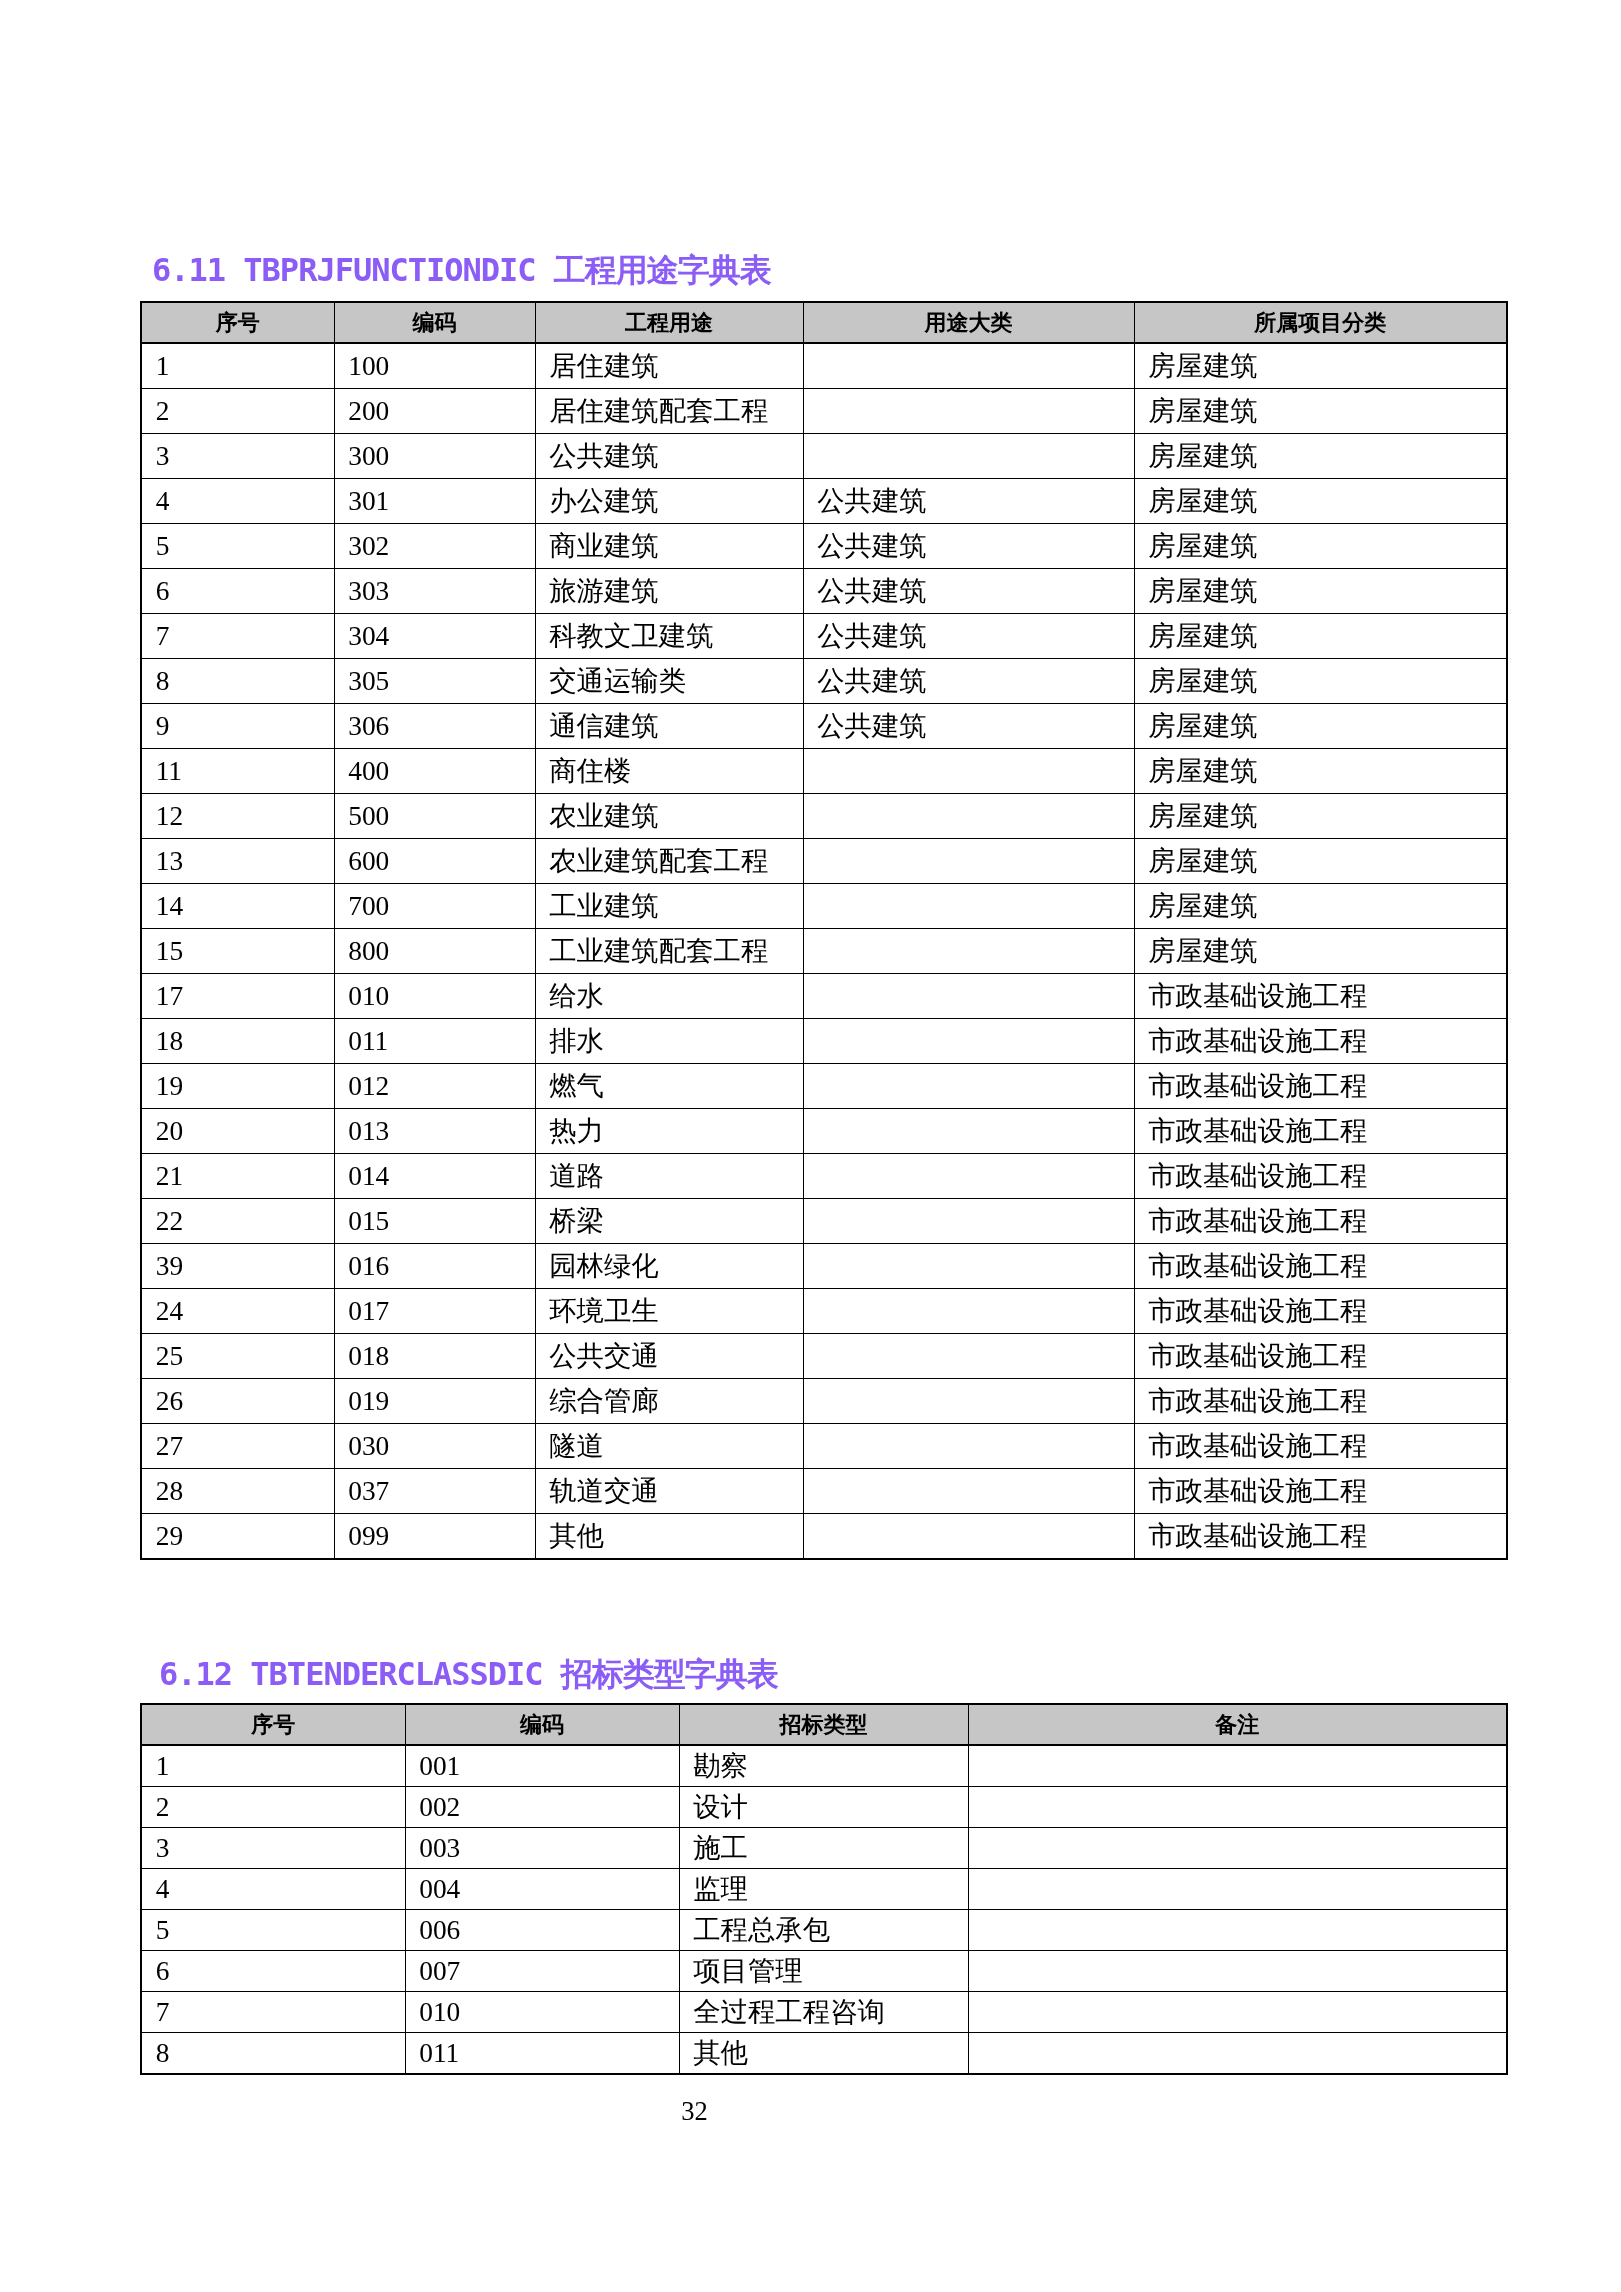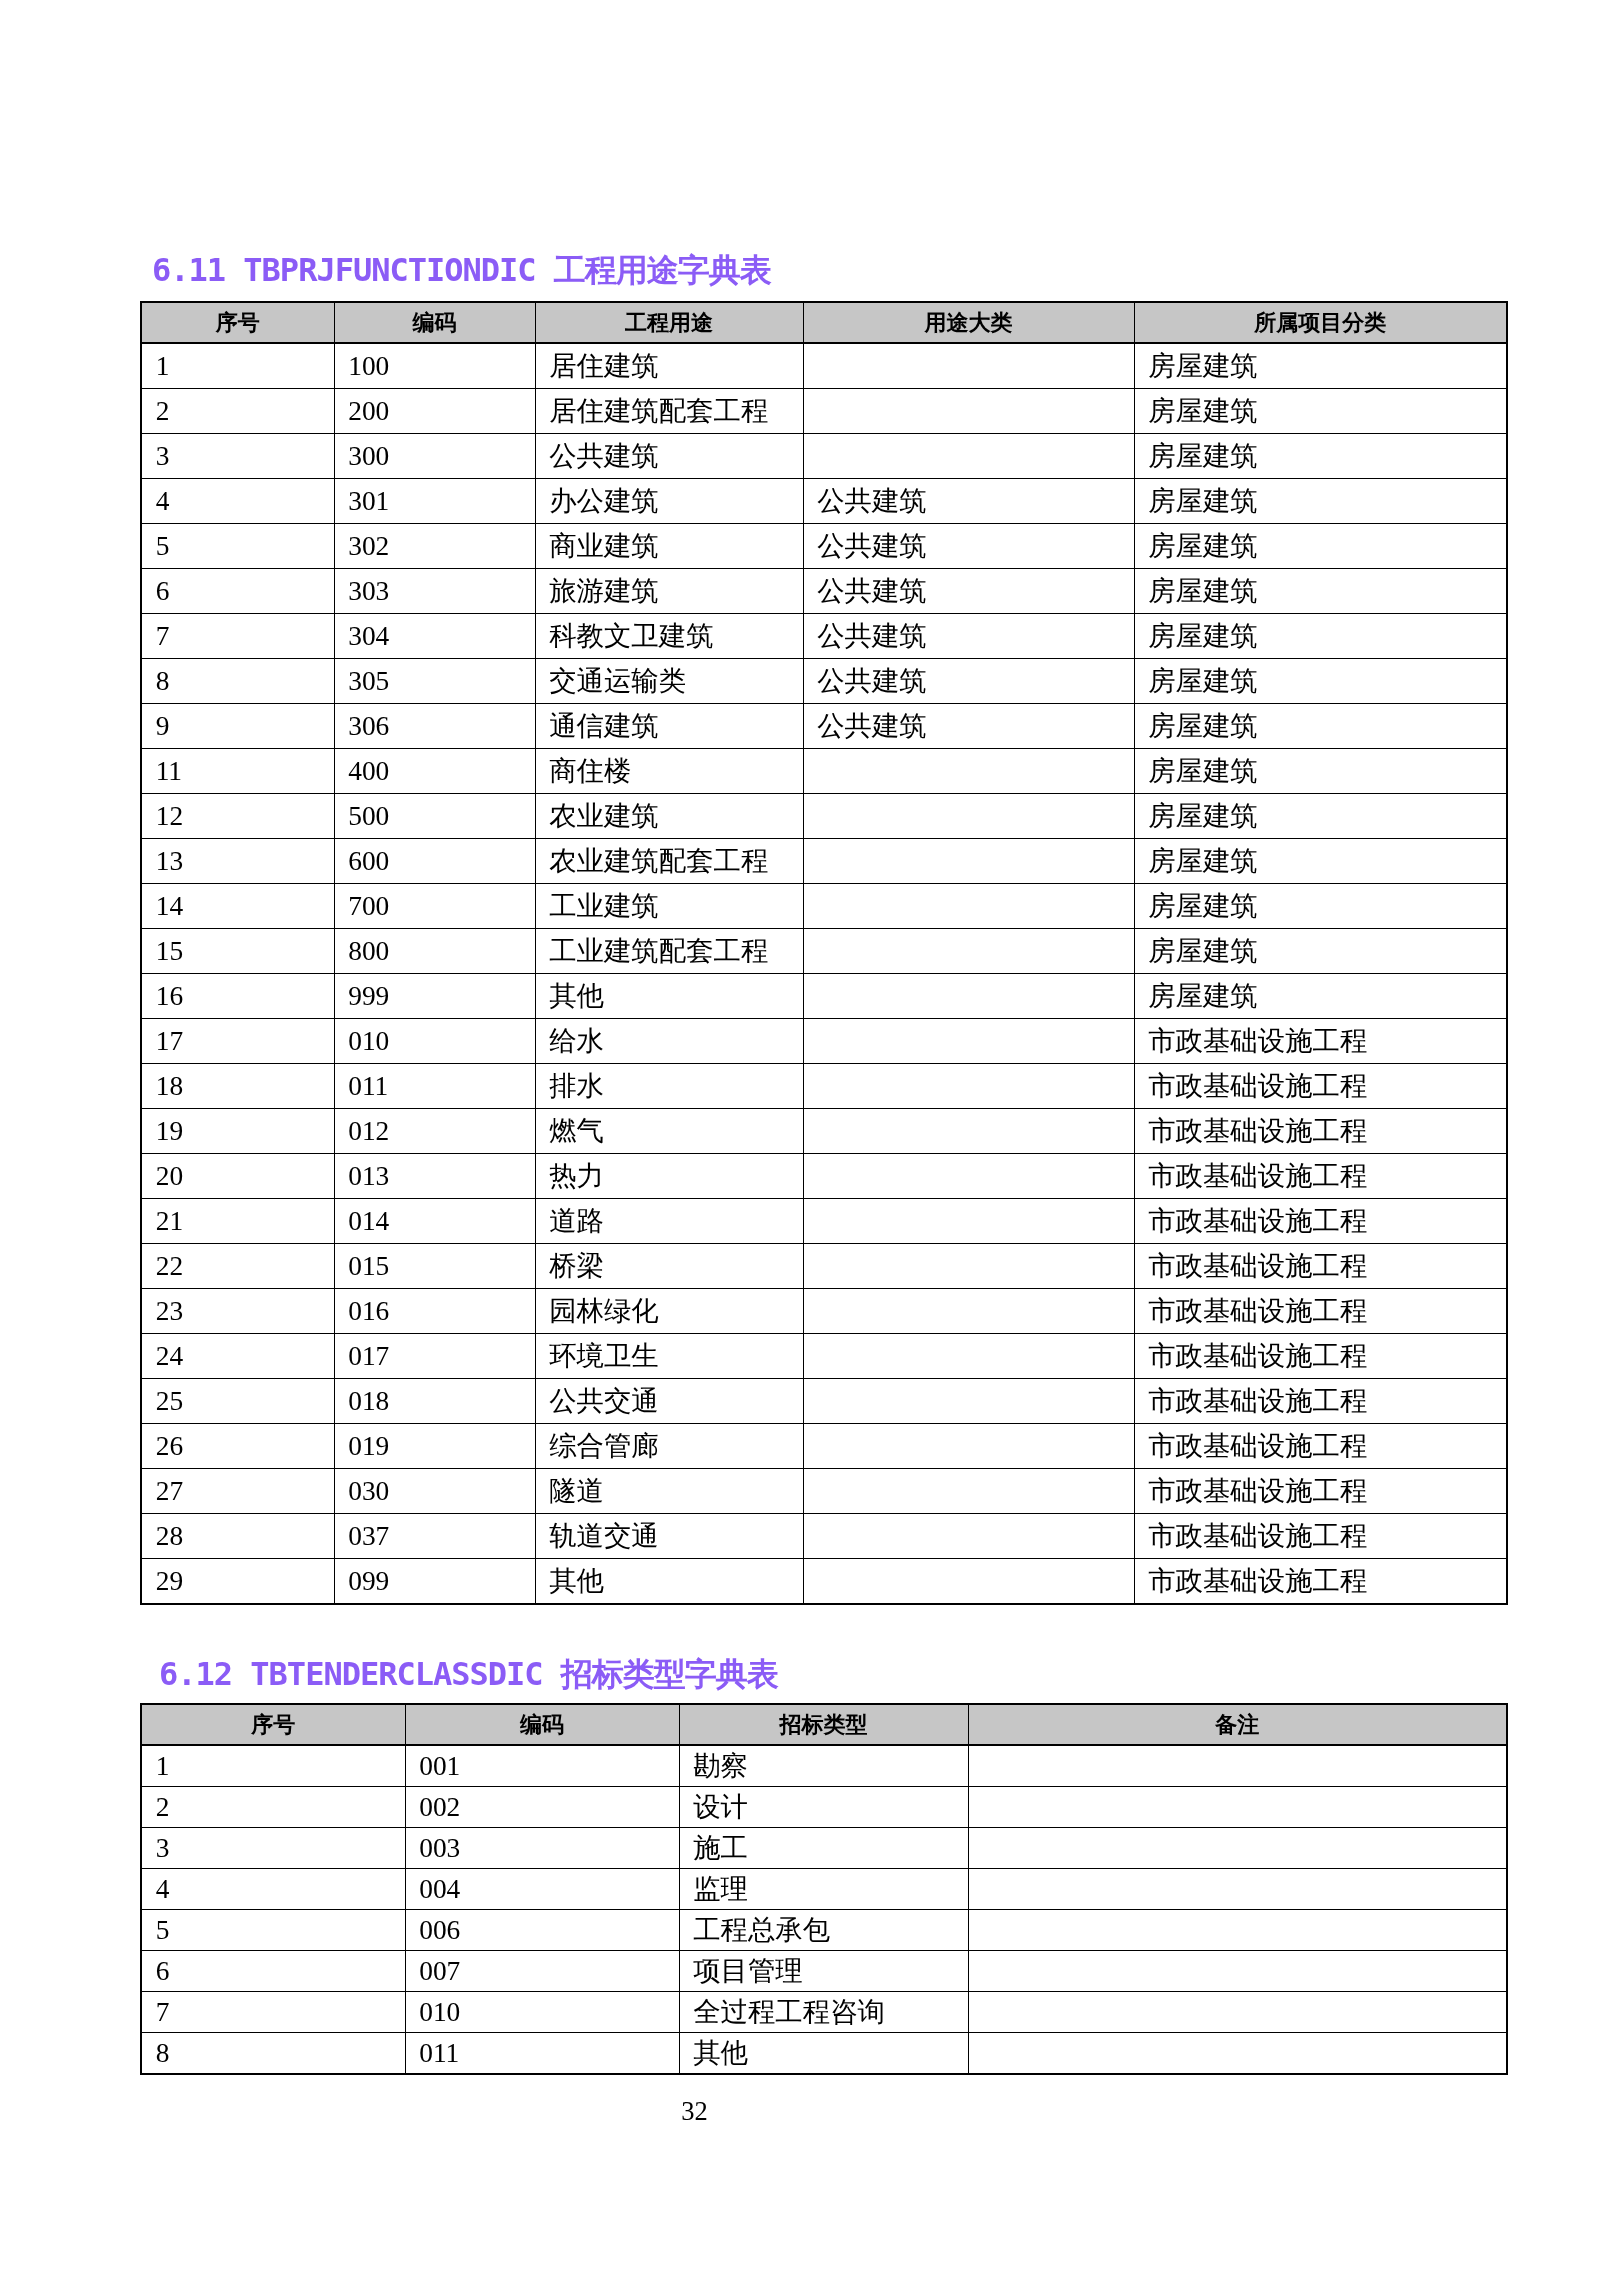--- a/index.html
+++ b/index.html
@@ -186,27 +186,20 @@
         <td>房屋建筑</td>
       </tr>
       <tr>
         <td>15</td>
         <td>800</td>
         <td>工业建筑配套工程</td>
         <td></td>
         <td>房屋建筑</td>
       </tr>
       <tr>
-        <td>16</td>
-        <td>999</td>
-        <td>其他</td>
-        <td></td>
-        <td>房屋建筑</td>
-      </tr>
-      <tr>
         <td>17</td>
         <td>010</td>
         <td>给水</td>
         <td></td>
         <td>市政基础设施工程</td>
       </tr>
       <tr>
         <td>18</td>
         <td>011</td>
         <td>排水</td>
@@ -235,21 +228,21 @@
         <td>市政基础设施工程</td>
       </tr>
       <tr>
         <td>22</td>
         <td>015</td>
         <td>桥梁</td>
         <td></td>
         <td>市政基础设施工程</td>
       </tr>
       <tr>
-        <td>23</td>
+        <td>39</td>
         <td>016</td>
         <td>园林绿化</td>
         <td></td>
         <td>市政基础设施工程</td>
       </tr>
       <tr>
         <td>24</td>
         <td>017</td>
         <td>环境卫生</td>
         <td></td>

